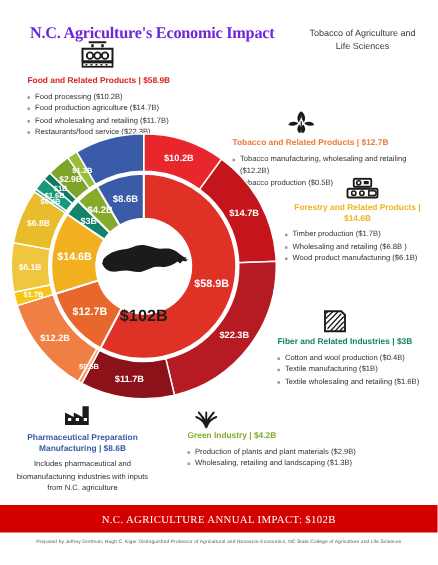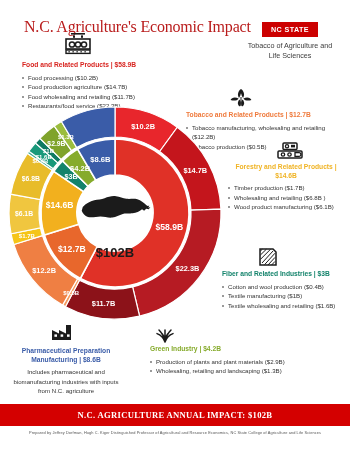--- a/index.html
+++ b/index.html
@@ -7,21 +7,21 @@
     width:350px;height:452px;background:#ffffff;
     font-family:"Liberation Sans",sans-serif;
     overflow:hidden;position:relative;
   }
   .page{position:absolute;inset:0;}
 
   
   .title{
     position:absolute;left:24px;top:18px;
     font-family:"Liberation Serif",serif;
-    font-weight:normal;font-size:16px;color:#b91c1c;letter-spacing:-0.2px;
+    font-weight:bold;font-size:13px;color:#6d28d9;letter-spacing:-0.2px;
   }
   .brand{position:absolute;right:12px;top:18px;width:96px;text-align:center;}
   .brand-box{
     display:inline-block;background:#cc0000;color:#fff;
     font-size:7.2px;font-weight:bold;letter-spacing:.4px;
     padding:3px 9px 3px 9px;
   }
   .brand-sub{
     margin-top:4px;font-size:7.2px;color:#3c3c3c;line-height:1.35;
   }
@@ -80,36 +80,35 @@
     font-weight:bold;fill:#1b1b1b;font-size:13px;
   }
 
   
   .footbar{
     position:absolute;left:0;right:0;top:404px;height:22px;background:#d40000;
   }
   .footbar span{
     display:block;text-align:center;line-height:22px;
     color:#fff;font-family:"Liberation Serif",serif;
-    font-weight:bold;font-size:8.6px;letter-spacing:.3px;
+    font-weight:normal;font-size:8.6px;letter-spacing:.3px;
   }
   .credit{
     position:absolute;left:0;right:0;top:430px;text-align:center;
     font-size:3.9px;color:#555;letter-spacing:.1px;
   }
 </style>
 </head>
 <body>
 
 <div class="page">
 
   <div class="title">N.C. Agriculture's Economic Impact</div>
 
   <div class="brand">
-    <div class="brand-box">NC STATE</div>
     <div class="brand-sub">Tobacco of Agriculture and Life Sciences</div>
   </div>
 
   <div class="icon-food">
     <svg width="32" height="24" viewBox="0 0 32 24">
       <rect x="9" y="1" width="14" height="1.6" fill="#1b1b1b"></rect>
       <rect x="11" y="3.4" width="2" height="2.4" fill="#1b1b1b"></rect>
       <rect x="19" y="3.4" width="2" height="2.4" fill="#1b1b1b"></rect>
       <rect x="4" y="7" width="24" height="10" fill="none" stroke="#1b1b1b" stroke-width="1.6"></rect>
       <circle cx="10" cy="12.5" r="2.6" fill="none" stroke="#1b1b1b" stroke-width="1.5"></circle>

